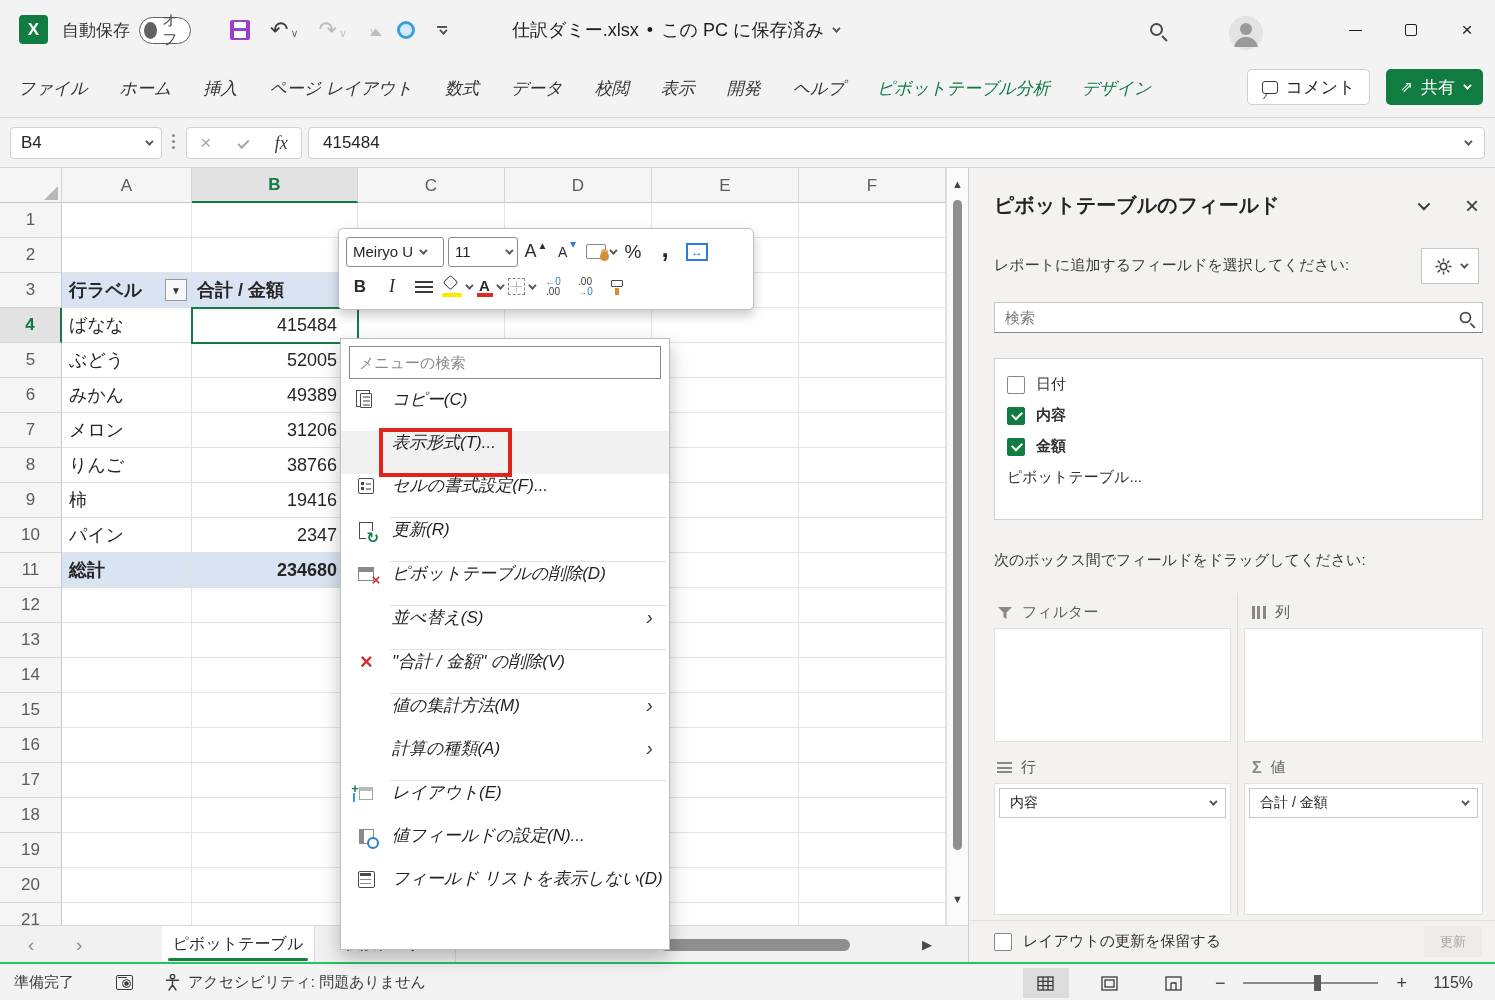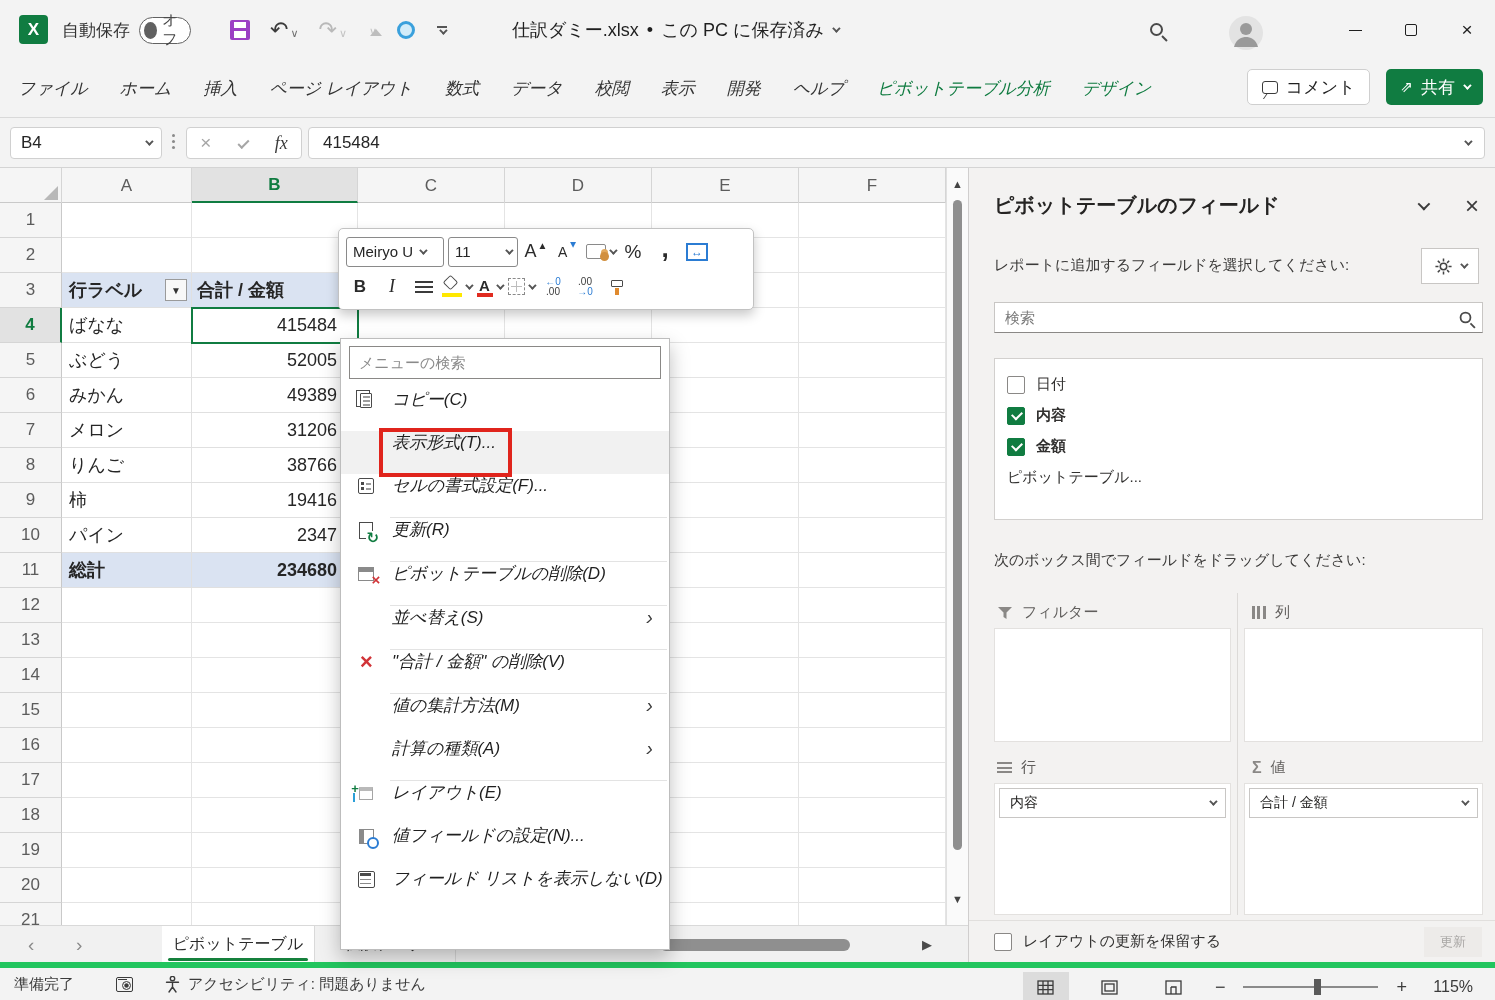--- a/index.html
+++ b/index.html
@@ -198,21 +198,21 @@
   .tab-nav { position:absolute; top:0; height:37px; display:flex; align-items:center; font-size:19px; color:#8a8a8a; }
   .tab-nav.prev{left:28px;} .tab-nav.next{left:76px;}
   .sheet-tab { position:absolute; top:0; height:37px; display:flex; align-items:center; justify-content:center; font-size:16px; color:#2b2b2b; }
   .sheet-tab.active { left:162px; width:152px; background:#fff; }
   .sheet-tab.active::after { content:""; position:absolute; left:6px; right:6px; bottom:2px; height:3px; background:#15803c; border-radius:2px; }
   .sheet-tab.inactive { left:314px; width:142px; background:#f1f1f1; border-left:1px solid #d9d9d9; border-right:1px solid #d9d9d9; }
   .hthumb { position:absolute; left:660px; top:13px; width:190px; height:12px; background:#8f8f8f; border-radius:6px; }
   .hscroll-right { position:absolute; left:922px; top:11px; font-size:13px; color:#4a4a4a; }
 
   
-  .statusbar { position:absolute; left:0; top:962px; width:1495px; height:38px; background:#f3f3f3; border-top:6px solid #22c55e; display:flex; align-items:center; font-size:15px; color:#3b3b3b; }
+  .statusbar { position:absolute; left:0; top:962px; width:1495px; height:38px; background:#f3f3f3; border-top:2px solid #22c55e; display:flex; align-items:center; font-size:15px; color:#3b3b3b; }
   .sb-ready { margin-left:14px; }
   .sb-macro { margin-left:42px; position:relative; width:17px; height:15px; border:1.5px solid #3b3b3b; border-radius:2px; }
   .sb-macro::before { content:""; position:absolute; left:1px; top:1px; width:9px; height:1.6px; background:#3b3b3b; }
   .sb-macro::after { content:""; position:absolute; right:1px; bottom:1px; width:7px; height:7px; border:1.6px solid #3b3b3b; border-radius:50%; background:#fff; box-shadow:inset 0 0 0 1.2px #fff, inset 0 0 0 4px #3b3b3b; }
   .sb-a11y { margin-left:32px; display:flex; align-items:center; gap:8px; }
   .sb-right { position:absolute; right:22px; top:0; height:38px; display:flex; align-items:center; gap:18px; }
   .view-btn { width:46px; height:30px; display:flex; align-items:center; justify-content:center; }
   .view-btn.active { background:#dcdcdc; }
   .zoom-minus,.zoom-plus { font-size:18px; color:#3b3b3b; }
   .zoom-track { position:relative; width:135px; height:2px; background:#8a8a8a; }

